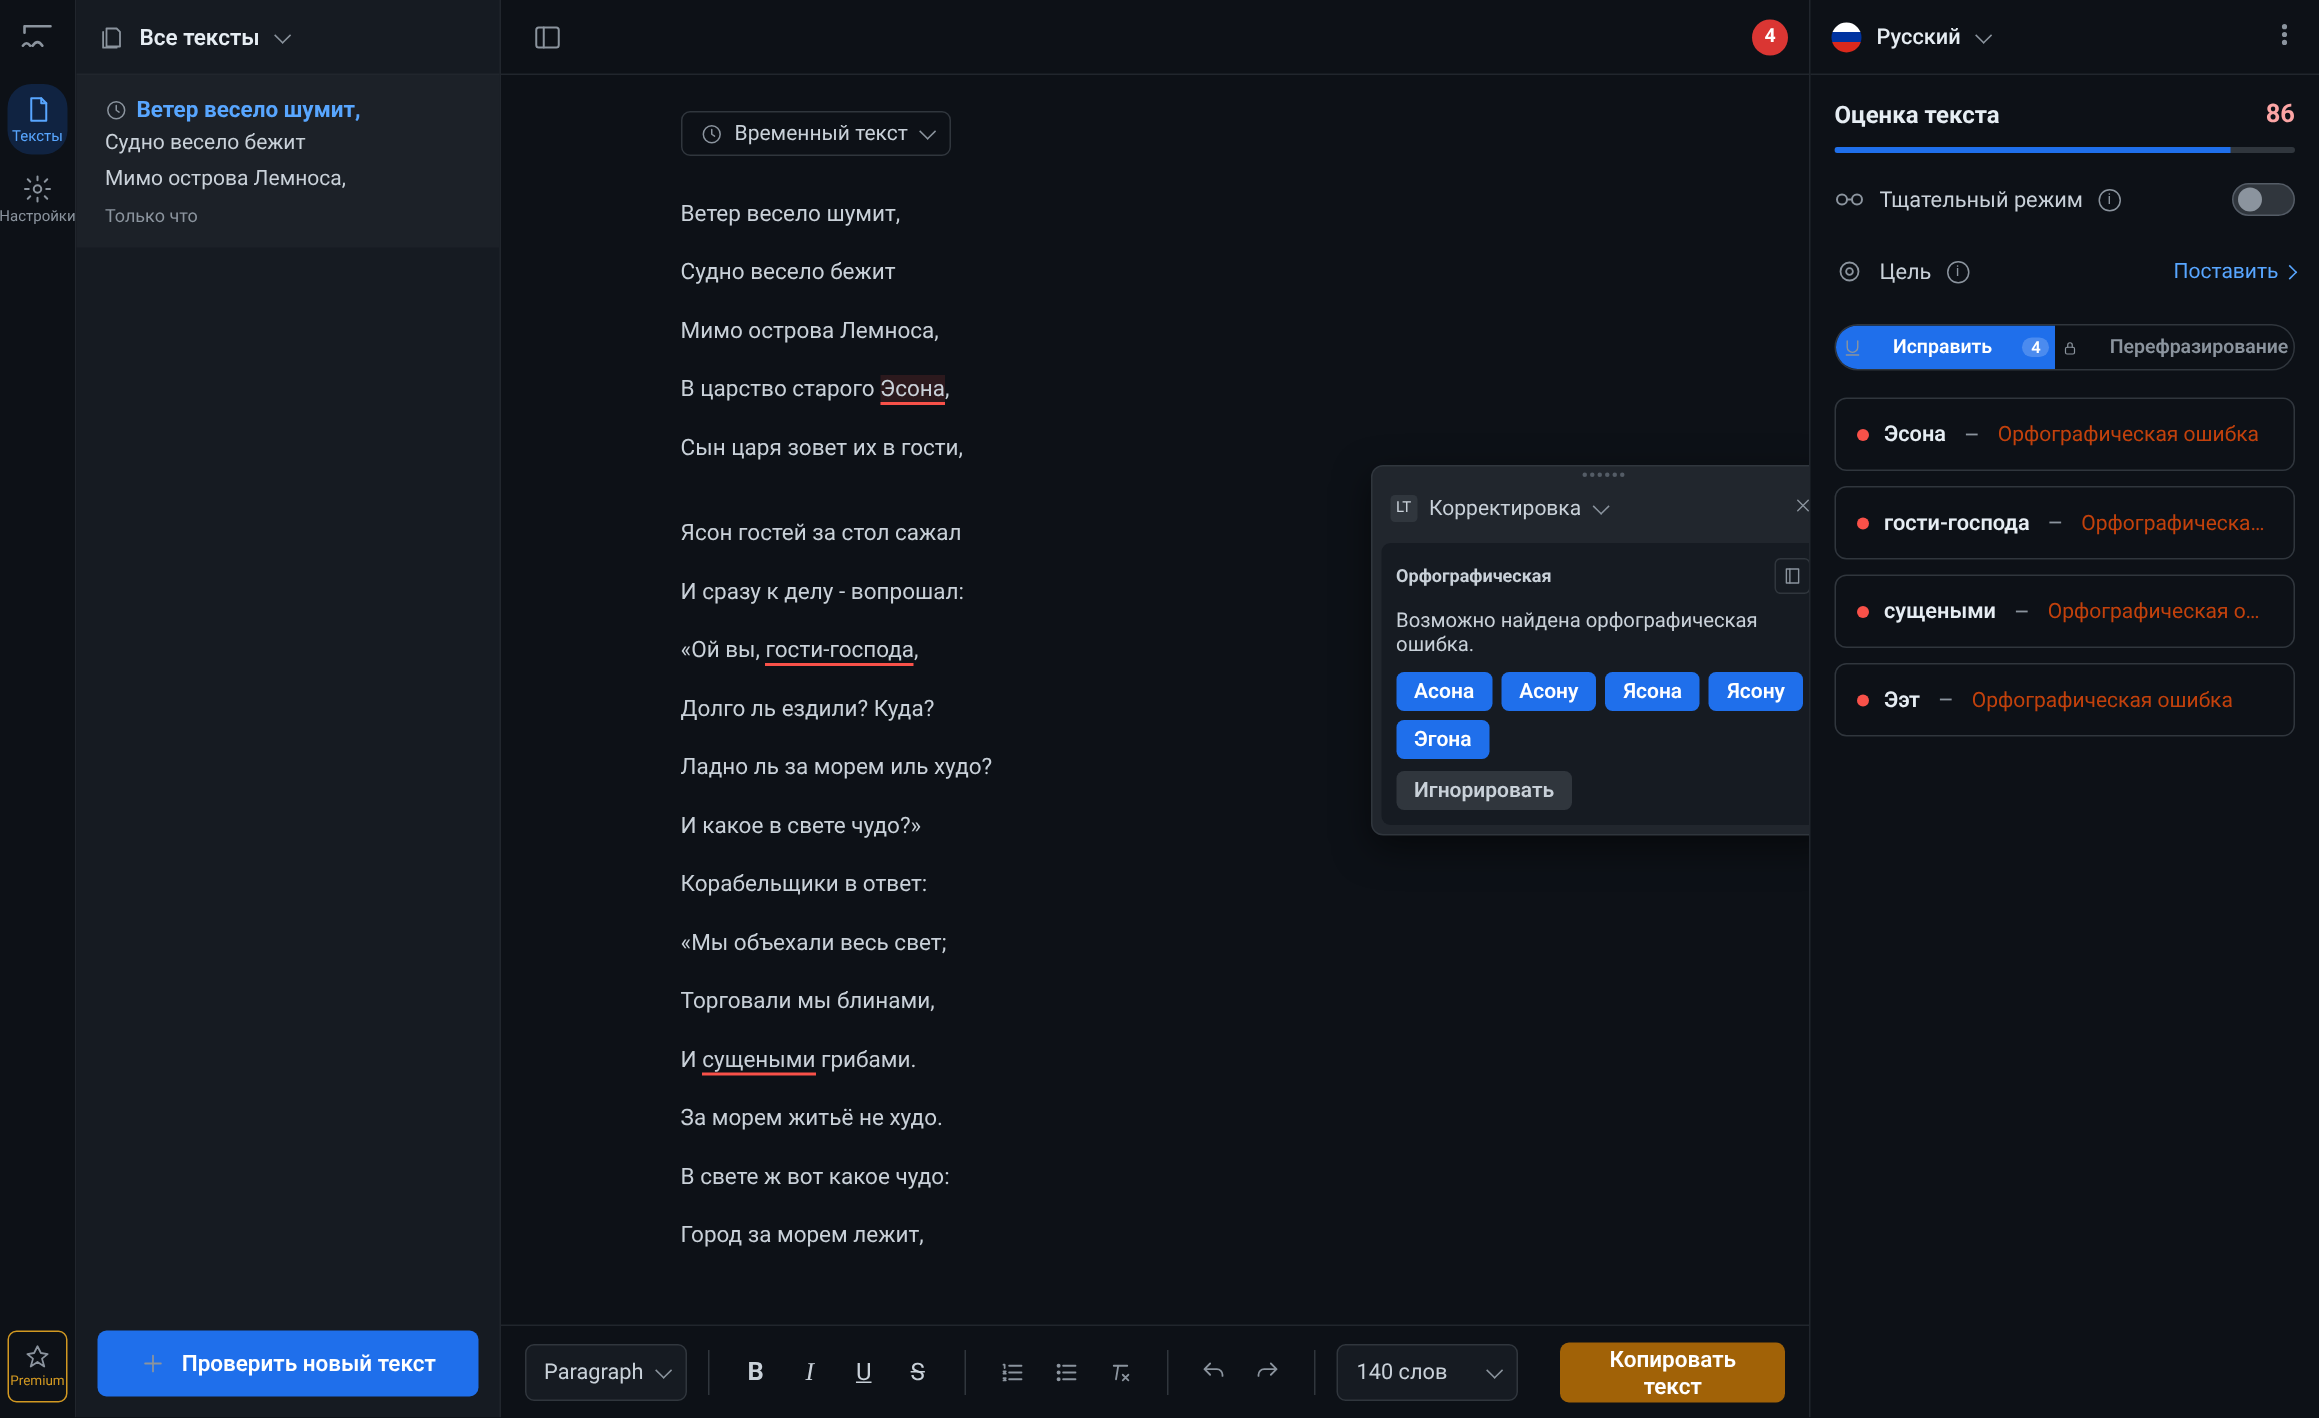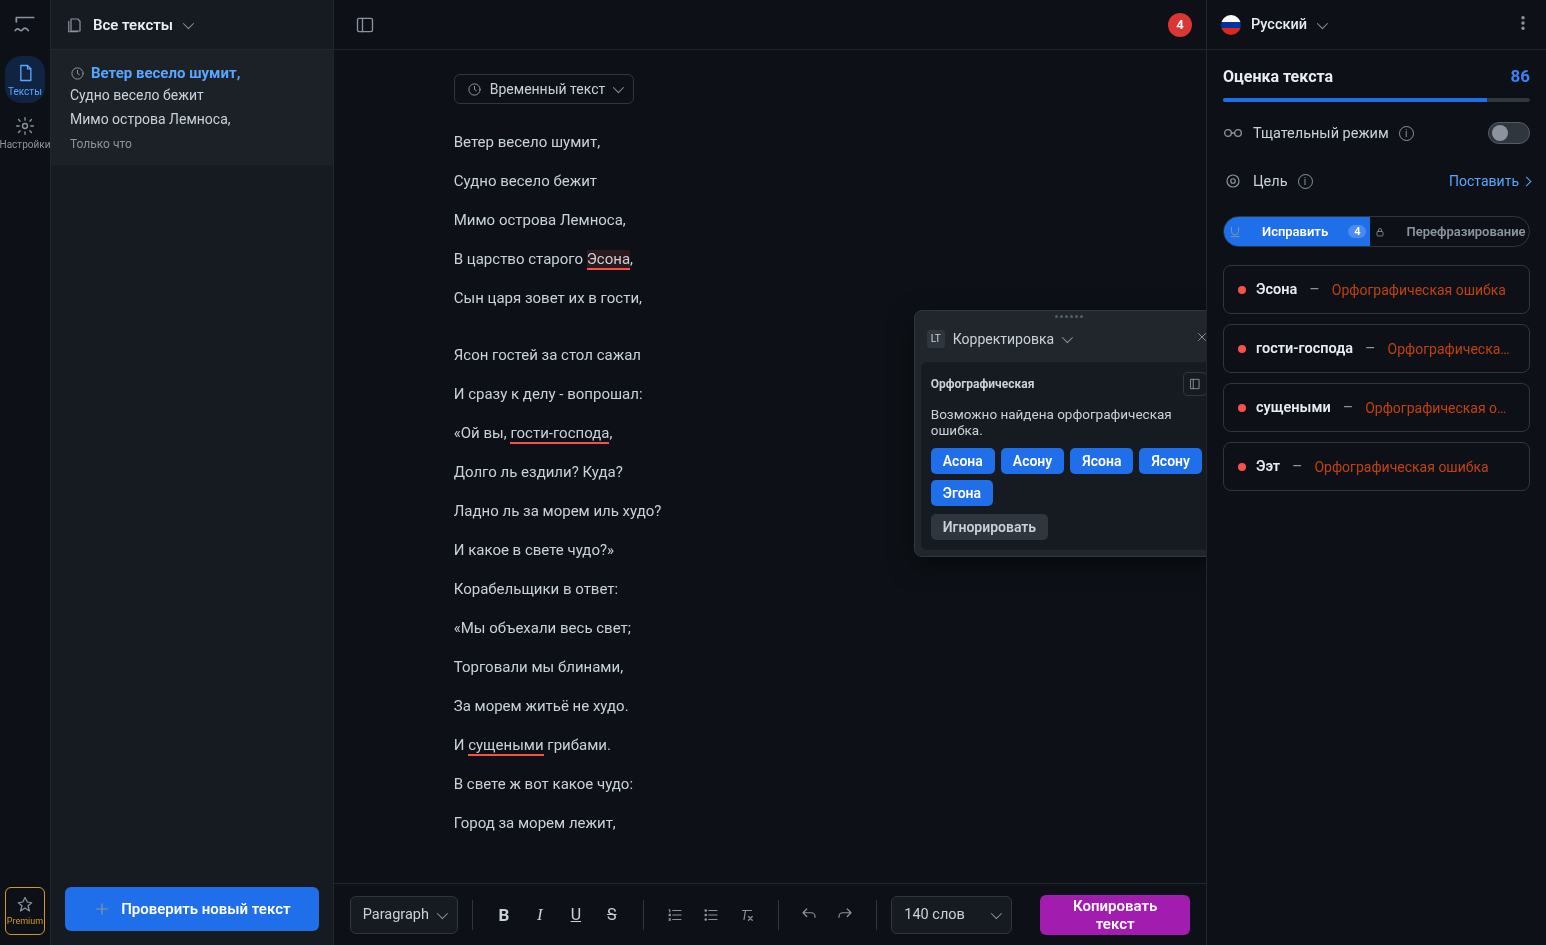--- a/index.html
+++ b/index.html
@@ -62,33 +62,33 @@
 .sugg { background:#1f6feb; color:#fff; padding:5px 12px; border-radius:5px; font-size:14px; font-weight:600; cursor:pointer; }
 .ignore-btn { background:#30363d; color:#c9d1d9; padding:5px 12px; border-radius:5px; font-size:14px; font-weight:600; cursor:pointer; display:inline-block; margin-top:8px; }
 
 
 .editor-bottombar { height:62px; border-top:1px solid #21262d; display:flex; align-items:center; padding:0 16px; gap:14px; }
 .tb-select { height:38px; background:#161b22; border:1px solid #30363d; border-radius:6px; padding:0 12px; display:flex; align-items:center; gap:8px; font-size:14.5px; color:#c9d1d9; cursor:pointer; }
 .tb-divider { width:1px; height:30px; background:#30363d; }
 .tb-group { display:flex; align-items:center; gap:2px; }
 .tb-btn { width:34px; height:34px; display:flex; align-items:center; justify-content:center; border-radius:5px; cursor:pointer; color:#c9d1d9; }
 .tb-spacer { flex:1; }
-.copy-btn { height:40px; padding:0 22px; background:#a21caf; color:#fff; border:none; border-radius:6px; font-size:15px; font-weight:600; cursor:pointer; }
+.copy-btn { height:40px; padding:0 22px; background:#a16207; color:#fff; border:none; border-radius:6px; font-size:15px; font-weight:600; cursor:pointer; }
 
 
 .rightpanel { width: 340px; border-left:1px solid #21262d; display:flex; flex-direction:column; }
 .rp-topbar { height:50px; display:flex; align-items:center; padding:0 14px; gap:10px; border-bottom:1px solid #21262d; }
 .flag { width:20px; height:20px; border-radius:50%; overflow:hidden; background:linear-gradient(to bottom, #fff 33%, #0033a0 33%, #0033a0 66%, #da291c 66%); }
 .rp-lang { font-size:14.5px; color:#e6edf3; font-weight:500;text-align:center; }
 .rp-menu { margin-left:auto; cursor:pointer; color:#8b949e; }
 
 .rp-body { padding:16px 16px 0 16px; display:flex; flex-direction:column; gap:12px; }
 .score-row { display:flex; align-items:center; justify-content:space-between; }
 .score-label { font-size:16px; font-weight:700; color:#e6edf3; }
-.score-val { font-size:17px; font-weight:700; color:#3b82f6; }
+.score-val { font-size:17px; font-weight:700; color:#fca5a5; }
 .score-bar { height:4px; background:#30363d; border-radius:2px; overflow:hidden; }
 .score-fill { height:100%; background:#1f6feb; }
 
 .opt-row { display:flex; align-items:center; gap:10px; padding:8px 0; }
 .opt-icon { width:20px; display:flex; justify-content:center; color:#8b949e; }
 .opt-label { font-size:14.5px; color:#c9d1d9; flex:0 0 auto; }
 .info-dot { width:15px; height:15px; border:1px solid #8b949e; border-radius:50%; font-size:10px; color:#8b949e; display:flex; align-items:center; justify-content:center; }
 .opt-spacer { flex:1; }
 .toggle { width:42px; height:22px; background:#30363d; border:1px solid #545c66; border-radius:11px; position:relative; cursor:pointer; }
 .toggle-knob { position:absolute; width:16px; height:16px; background:#8b949e; border-radius:50%; top:2px; left:3px; }
@@ -208,22 +208,22 @@
     <div class="section-gap"></div>
     <div class="text-line">Ясон гостей за стол сажал</div>
     <div class="text-line">И сразу к делу - вопрошал:</div>
     <div class="text-line"><span>«Ой вы, </span><span class="spell-err">гости-господа</span><span>,</span></div>
     <div class="text-line">Долго ль ездили? Куда?</div>
     <div class="text-line">Ладно ль за морем иль худо?</div>
     <div class="text-line">И какое в свете чудо?»</div>
     <div class="text-line">Корабельщики в ответ:</div>
     <div class="text-line">«Мы объехали весь свет;</div>
     <div class="text-line">Торговали мы блинами,</div>
+    <div class="text-line"><span>И </span><span class="spell-err">сущеными</span><span> грибами.</span></div>
     <div class="text-line">За морем житьё не худо.</div>
-    <div class="text-line"><span>И </span><span class="spell-err">сущеными</span><span> грибами.</span></div>
     <div class="text-line">В свете ж вот какое чудо:</div>
     <div class="text-line">Город за морем лежит,</div>
     
     
 
     
     <div class="popover">
       <div class="popover-drag">
         <div class="popover-drag-dots">
             <span></span>

